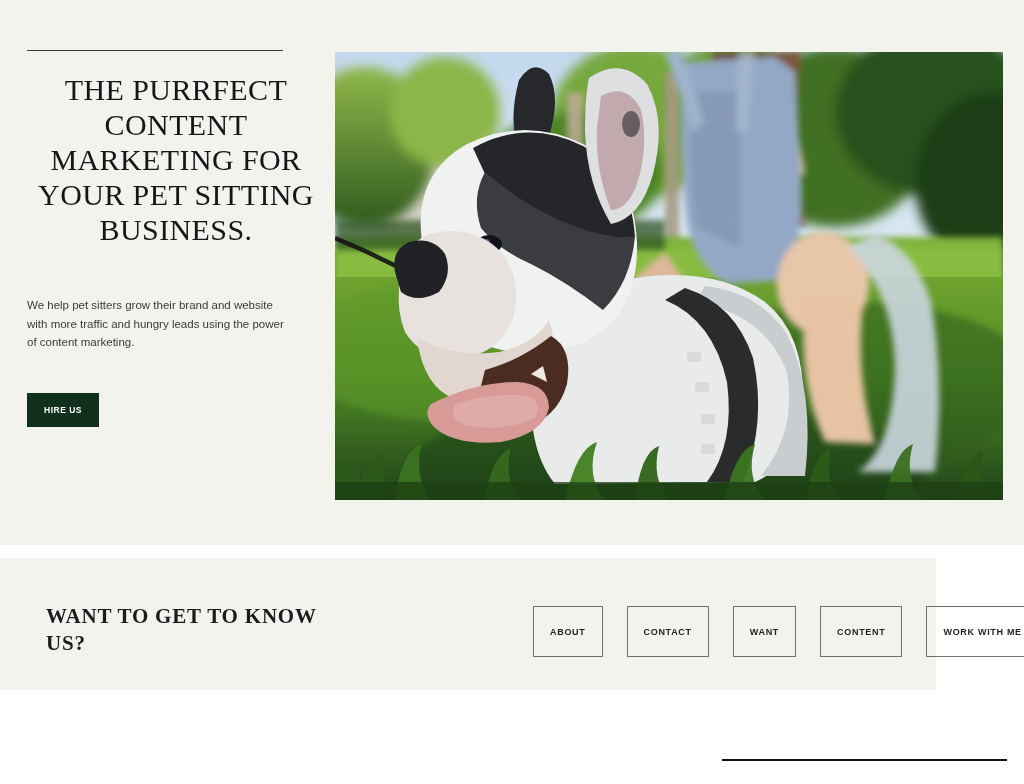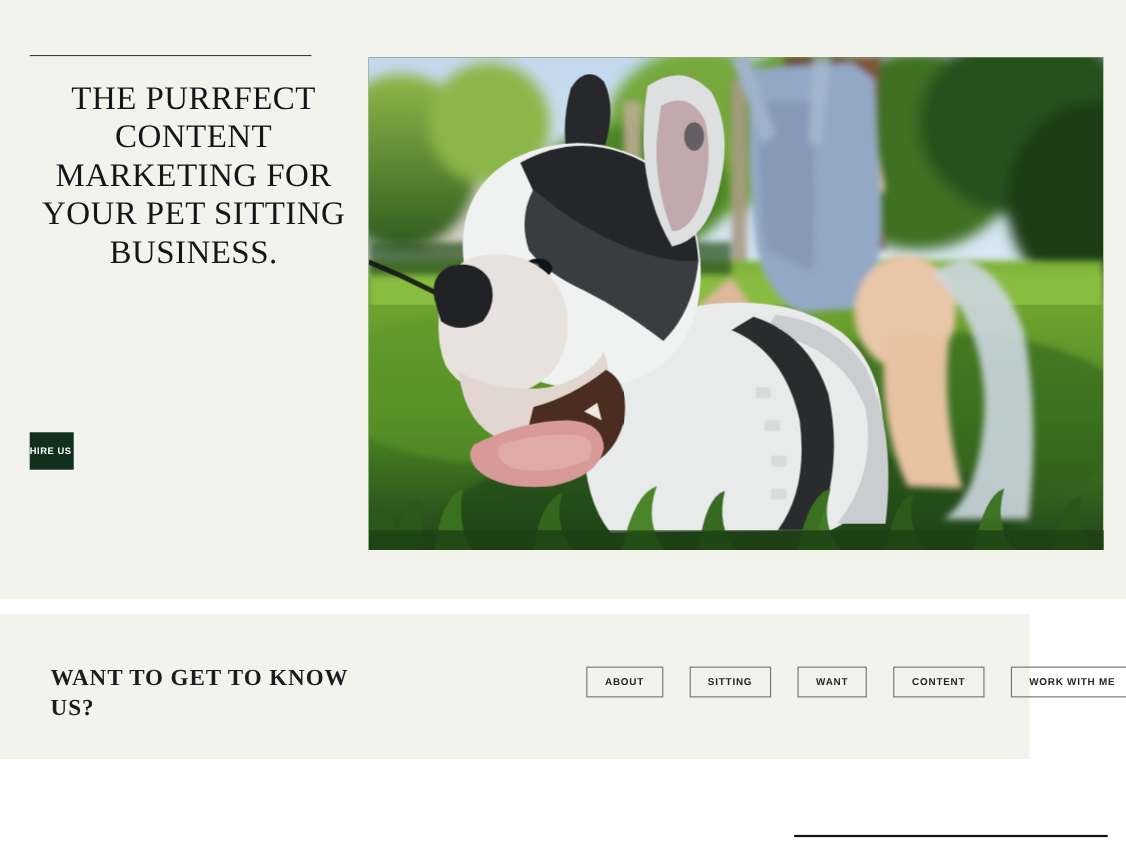--- a/index.html
+++ b/index.html
@@ -29,28 +29,28 @@
     font-weight: 400;
     text-align: center;
   }
   .hero-sub {
     position: absolute; left: 27px; top: 296px; width: 262px;
     font-size: 11.5px; line-height: 18.5px;
     color: #3a3a3a;
   }
   .hire-btn {
     position: absolute; left: 27px; top: 393px;
-    width: 40px; height: 34px;
+    width: 72px; height: 34px;
     background: #11301b;
     border: none;
     color: #ffffff;
     font-size: 8.5px;
     font-weight: 700;
     letter-spacing: 0.5px;
-    text-align: left;
+    text-align: center;
     line-height: 34px;
     cursor: pointer;
   }
 
   
   .photo {
     position: absolute; left: 335px; top: 52px;
     width: 668px; height: 448px;
     overflow: hidden;
     background: #4f7a2c;
@@ -73,21 +73,21 @@
     position: absolute; left: 533px; top: 606px;
     display: flex; align-items: center; gap: 24px;
   }
   .nav-btn {
     border: 1px solid #6f6f6f;
     background: transparent;
     color: #232323;
     font-size: 9px;
     font-weight: 700;
     letter-spacing: 0.7px;
-    height: 28px;
+    height: 51px;
     padding: 0 16px;
     display: flex; align-items: center; justify-content: center;
     cursor: pointer;
     white-space: nowrap;
   }
 
   
   .adminbar {
     position: absolute; left: 0; top: 762px; width: 1024px; height: 22px;
     background: #ffffff;
@@ -101,20 +101,21 @@
 <body>
 
 <div id="page">
 
   <section class="hero">
 
     <div class="hero-rule"></div>
 
     <h1 class="hero-title">THE PURRFECT CONTENT MARKETING FOR YOUR PET SITTING BUSINESS.</h1>
 
+    <p class="hero-sub">We help pet sitters grow their brand and website with more traffic and hungry leads using the power of content marketing.</p>
 
     <button class="hire-btn">HIRE US</button>
 
     <div class="photo">
       <svg viewBox="0 0 668 448" preserveAspectRatio="none">
         <defs>
           <linearGradient id="sky" x1="0" y1="0" x2="0" y2="1">
             <stop offset="0%" stop-color="#c3d8ee"></stop>
             <stop offset="100%" stop-color="#dbe8f3"></stop>
           </linearGradient>
@@ -271,21 +272,21 @@
       </svg>
     </div>
   </section>
 
   <section class="band2">
     <h2 class="band2-title">WANT TO GET TO KNOW US?</h2>
   </section>
 
   <nav class="nav-row">
     <div class="nav-btn">ABOUT</div>
-    <div class="nav-btn">SITTING</div>
+    <div class="nav-btn">CONTACT</div>
     <div class="nav-btn">WANT</div>
     <div class="nav-btn">CONTENT</div>
     <div class="nav-btn">WORK WITH ME</div>
   </nav>
 
   <div class="about-rule"></div>
   <div class="adminbar">
     
     
     

